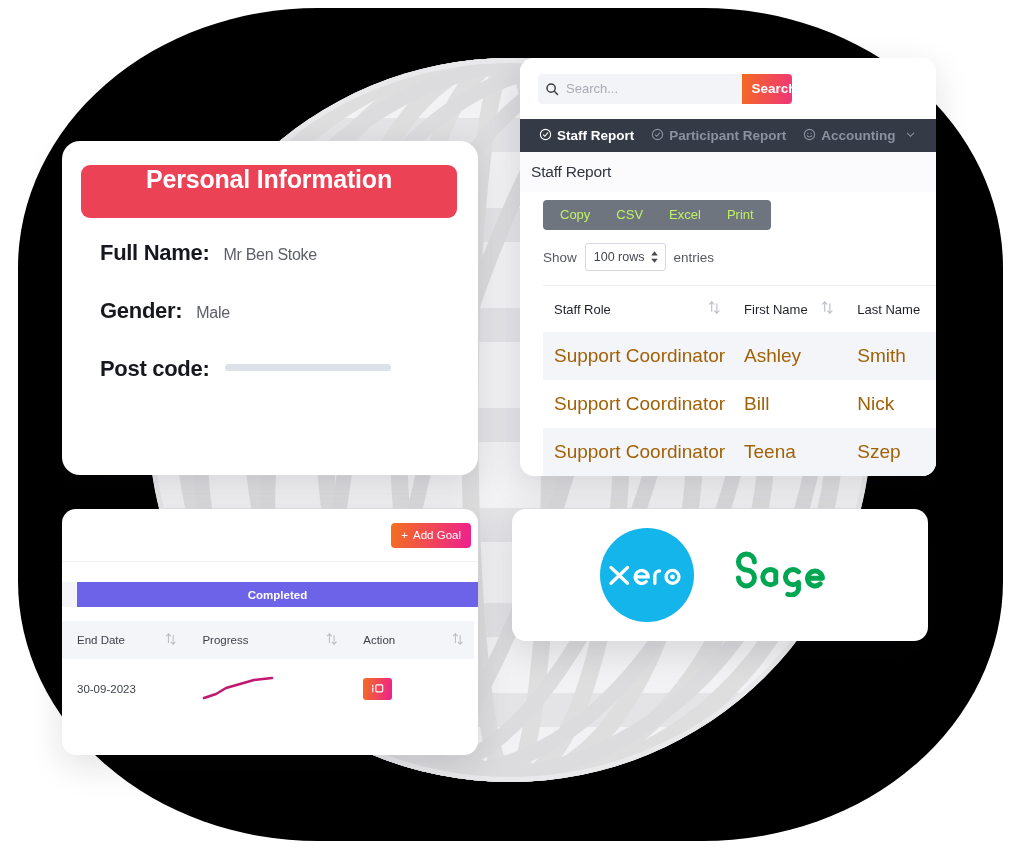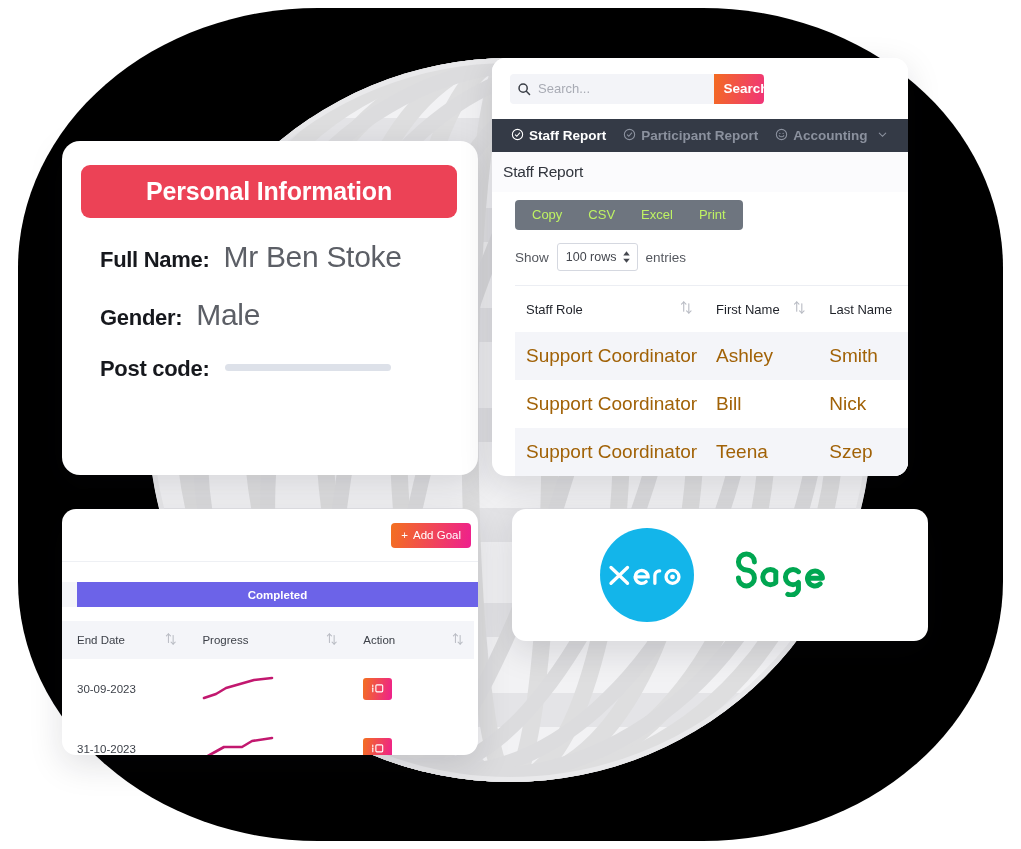--- a/index.html
+++ b/index.html
@@ -57,21 +57,21 @@
     width: 416px;
     height: 334px;
     border-radius: 18px;
   }
   .pi-header {
     margin: 24px 21px 0 19px;
     height: 53px;
     background: #ec4256;
     border-radius: 9px;
     display: flex;
-    align-items: center;
+    align-items: flex-start;
     justify-content: center;
   }
   .pi-header-text {
     color: #ffffff;
     font-size: 25px;
     font-weight: bold;
     letter-spacing: -0.2px;
   }
   .pi-rows {
     padding: 22px 0 0 38px;
@@ -81,39 +81,39 @@
     align-items: baseline;
     height: 58px;
   }
   .pi-label {
     font-size: 22px;
     font-weight: bold;
     color: #16181d;
     letter-spacing: -0.3px;
   }
   .pi-value {
-    font-size: 30px;
+    font-size: 16px;
     color: #5c5f66;
     margin-left: 14px;
     letter-spacing: -0.3px;
   }
   .pi-redact {
     display: inline-block;
     width: 166px;
     height: 7px;
     border-radius: 4px;
     background: #dde1e9;
     margin-left: 16px;
     position: relative;
     top: -5px;
   }
 
   
   #staff-card {
-    left: 492px;
+    left: 520px;
     top: 58px;
     width: 416px;
     height: 418px;
     border-radius: 14px;
   }
   .sr-searchbar {
     height: 61px;
     background: #ffffff;
     display: flex;
     align-items: center;
@@ -642,41 +642,20 @@
               <span>
                 <svg width="13" height="11" viewBox="0 0 16 13" fill="none" stroke="#ffffff" stroke-width="1.4">
                   <rect x="6" y="2" width="8.4" height="8.6" rx="1.2"></rect>
                   <line x1="2.2" y1="2.3" x2="2.2" y2="4.6" stroke-linecap="round"></line>
                   <line x1="2.2" y1="6.2" x2="2.2" y2="10.4" stroke-linecap="round"></line>
                 </svg>
               </span>
             </button>
           </td>
         </tr>
-        <tr>
-          <td>31-10-2023</td>
-          <td>
-            <span>
-              <svg width="72" height="26" viewBox="0 0 72 26" fill="none" stroke="#c2186f" stroke-width="2.6" stroke-linecap="round" stroke-linejoin="round">
-                <polyline points="2,23 13,17 22,12 40,12 50,6 70,3"></polyline>
-              </svg>
-            </span>
-          </td>
-          <td>
-            <button class="gl-action-btn">
-              <span>
-                <svg width="13" height="11" viewBox="0 0 16 13" fill="none" stroke="#ffffff" stroke-width="1.4">
-                  <rect x="6" y="2" width="8.4" height="8.6" rx="1.2"></rect>
-                  <line x1="2.2" y1="2.3" x2="2.2" y2="4.6" stroke-linecap="round"></line>
-                  <line x1="2.2" y1="6.2" x2="2.2" y2="10.4" stroke-linecap="round"></line>
-                </svg>
-              </span>
-            </button>
-          </td>
-        </tr>
       </tbody>
     </table>
   </div>
 
   <div class="card" id="integrations-card">
 
     <div class="xero-mark">
       <svg width="78" height="34" viewBox="0 0 104 44">
         <g fill="none" stroke="#ffffff" stroke-width="4.4" stroke-linecap="round">
           <line x1="4" y1="12" x2="26" y2="33"></line>

